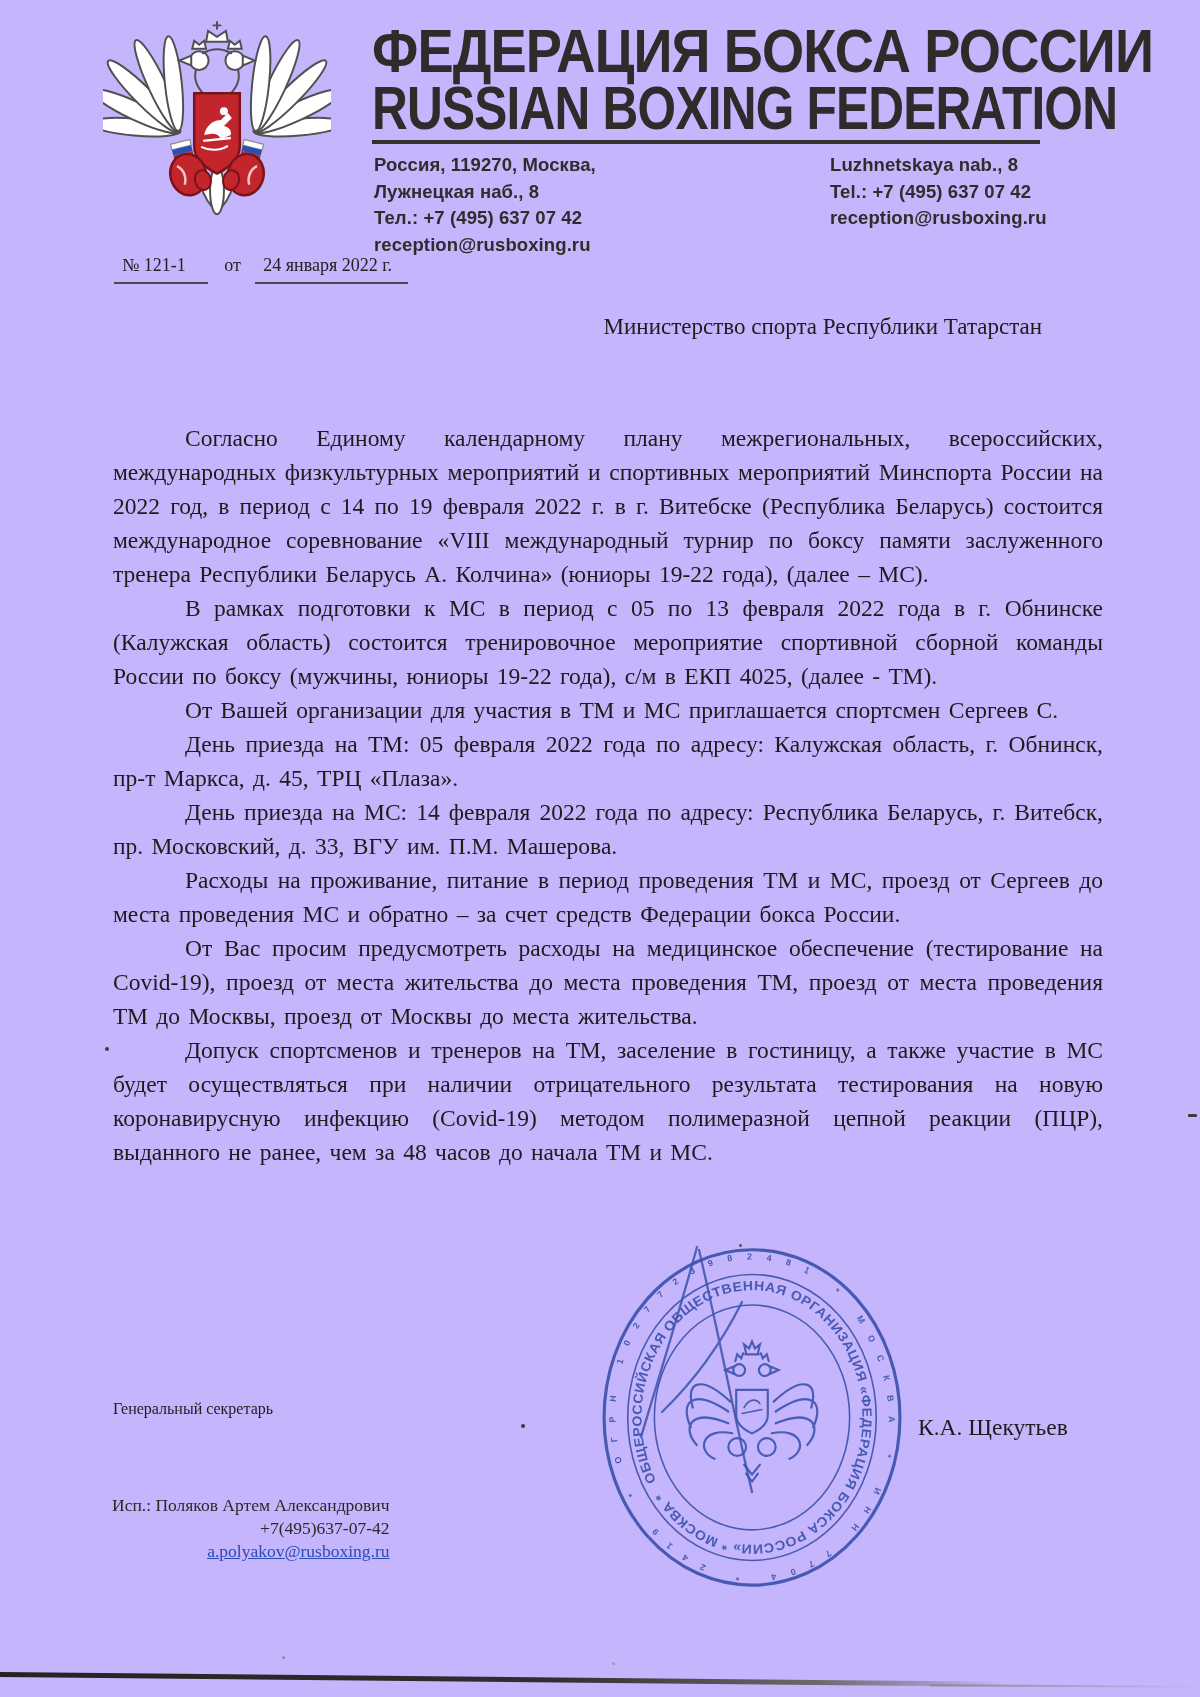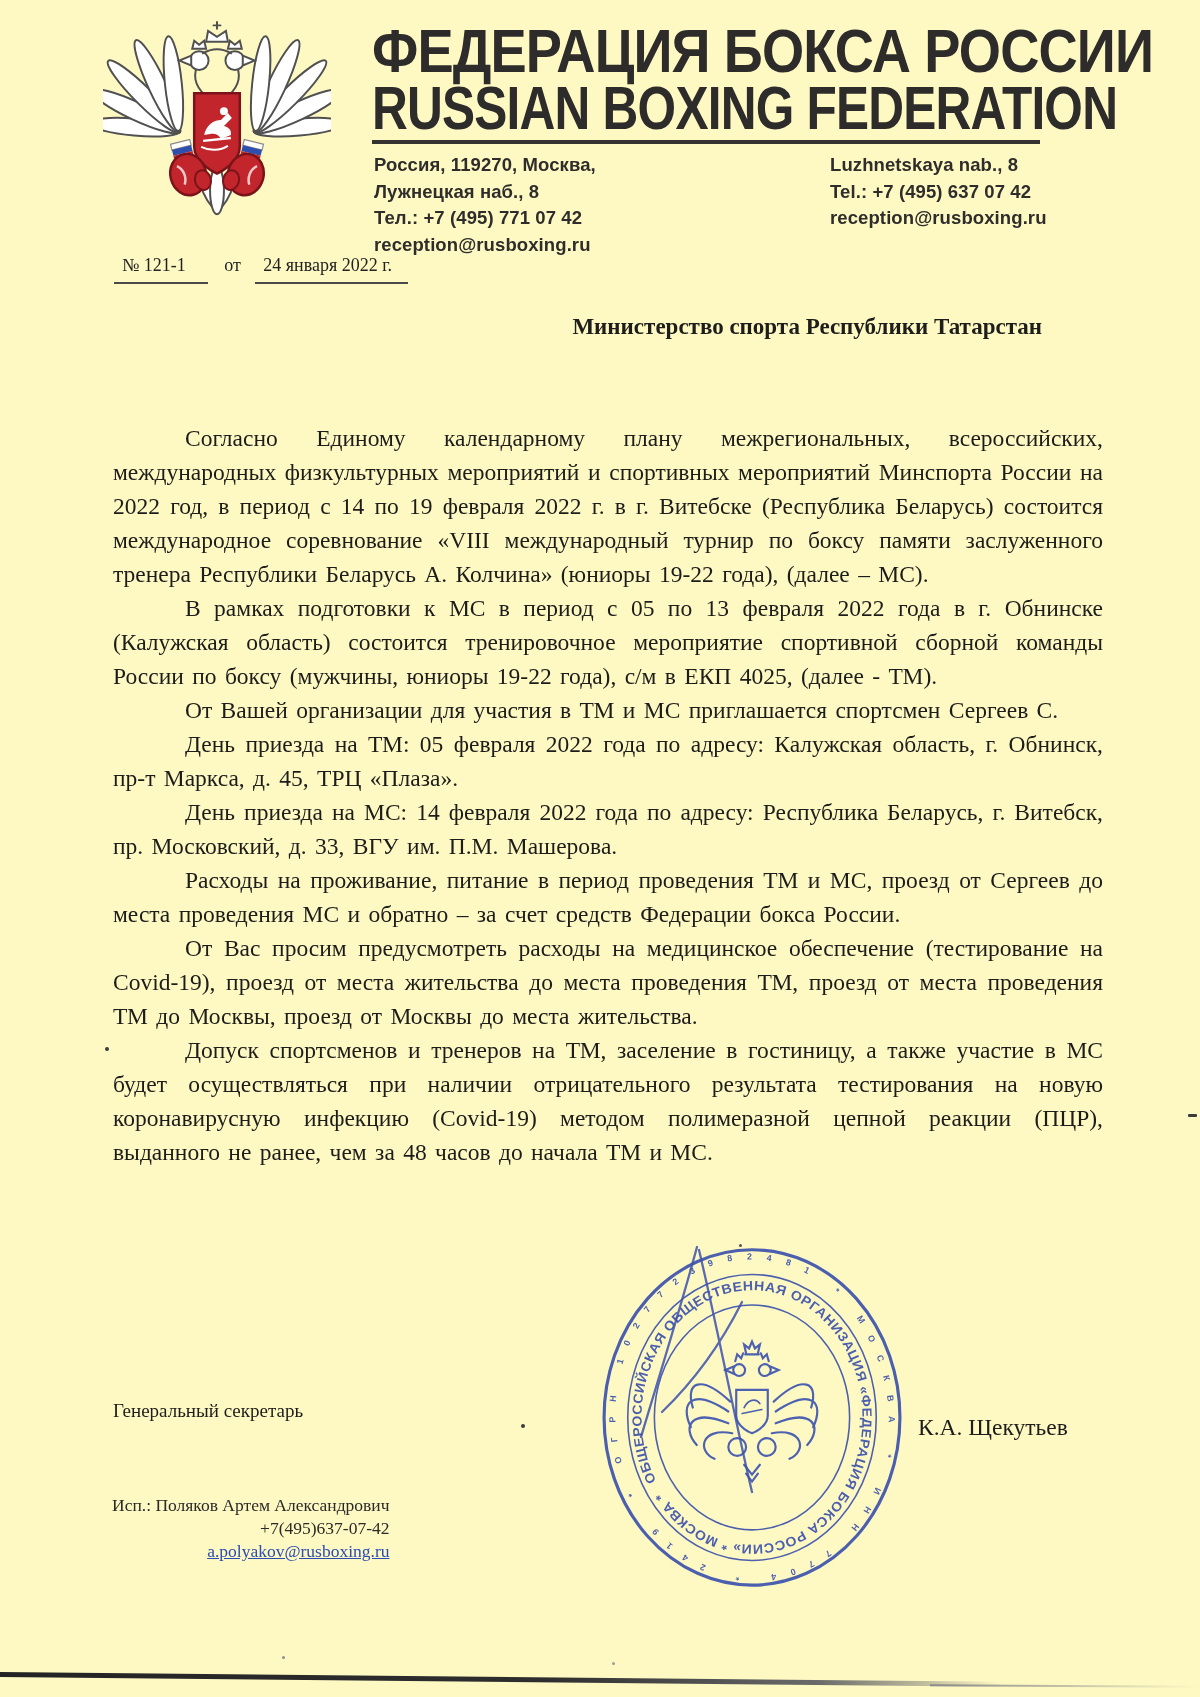--- a/index.html
+++ b/index.html
@@ -1,19 +1,19 @@
 <!DOCTYPE html>
 <html><head>
 <meta charset="utf-8">
 <style>
   * { margin:0; padding:0; box-sizing:border-box; }
   html,body { background:#9a9a96; }
   .sheet {
     position:relative; width:1200px; height:1697px;
-    background:#fef9c3; overflow:hidden;
+    background:#c4b5fd; overflow:hidden;
     font-family:"Liberation Serif","DejaVu Serif",serif;
     color:#1d1d1b;
   }
   
   .logo { position:absolute; left:103px; top:12px; width:228px; height:228px; }
   .masthead { position:absolute; left:372px; top:22px; width:700px; }
   .mast-line { display:block; white-space:nowrap; font-family:"Liberation Sans","DejaVu Sans",sans-serif;
                font-weight:700; color:#2d2c2b; font-size:62px; line-height:57px; letter-spacing:-1px;
                transform-origin:left top; }
   .mast-ru { transform:scaleX(0.875); }
@@ -25,27 +25,27 @@
   .addr-ru { left:374px; }
   .addr-en { left:830px; }
   .addr span { display:block; }
   
   .refline { position:absolute; left:114px; top:255px; font-size:18px; color:#222; white-space:nowrap; }
   .ref-num  { display:inline-block; border-bottom:2px solid #4a4a4a; padding:0 22px 6px 8px; }
   .ref-ot   { display:inline-block; margin:0 10px 0 12px; }
   .ref-date { display:inline-block; border-bottom:2px solid #4a4a4a; padding:0 16px 6px 8px; }
   
   .recipient { position:absolute; left:420px; top:314px; width:622px; text-align:right;
-               font-size:23px; color:#1d1d1b;font-weight:bold; }
+               font-size:23px; color:#1d1d1b; }
   
   .body-text { position:absolute; left:113px; top:421px; width:990px;
                font-size:23.5px; line-height:34px; text-align:justify; word-spacing:2.5px; color:#1c1c1a; }
   .body-text p { text-indent:72px; }
   
-  .sig-title { position:absolute; left:113px; top:1400px; font-size:19px; }
+  .sig-title { position:absolute; left:113px; top:1400px; font-size:16px; }
   .sig-name  { position:absolute; left:918px; top:1414px; font-size:23.5px; }
   
   .stamp { position:absolute; left:598px; top:1234px; width:308px; height:357px; opacity:0.92; }
   .stamp text { font-family:"Liberation Sans","DejaVu Sans",sans-serif; fill:#3d53ad; }
   .handsig { position:absolute; left:560px; top:1230px; width:380px; height:380px; }
   
   .footer { position:absolute; left:112px; top:1494px; font-size:17.5px; line-height:23px; color:#2a2a28;text-align:right; }
   .footer .mail { color:#2b4bb5; text-decoration:underline; cursor:pointer;margin-top:28px; }
   
   .scanline1 { position:absolute; left:-8px; top:1672px; width:1010px; height:5px;
@@ -128,21 +128,21 @@
 
   <div class="masthead">
     <span class="mast-line mast-ru">ФЕДЕРАЦИЯ БОКСА РОССИИ</span>
     <span class="mast-line mast-en">RUSSIAN BOXING FEDERATION</span>
   </div>
   <div class="head-rule"></div>
 
   <div class="addr addr-ru">
     <span>Россия, 119270, Москва,</span>
     <span>Лужнецкая наб., 8</span>
-    <span>Тел.: +7 (495) 771 07 42</span>
+    <span>Тел.: +7 (495) 637 07 42</span>
     <span>reception@rusboxing.ru</span>
   </div>
   <div class="addr addr-en">
     <span>Luzhnetskaya nab., 8</span>
     <span>Tel.: +7 (495) 637 07 42</span>
     <span>reception@rusboxing.ru</span>
   </div>
 
   <div class="refline">
     <span class="ref-num">№ 121-1</span>

